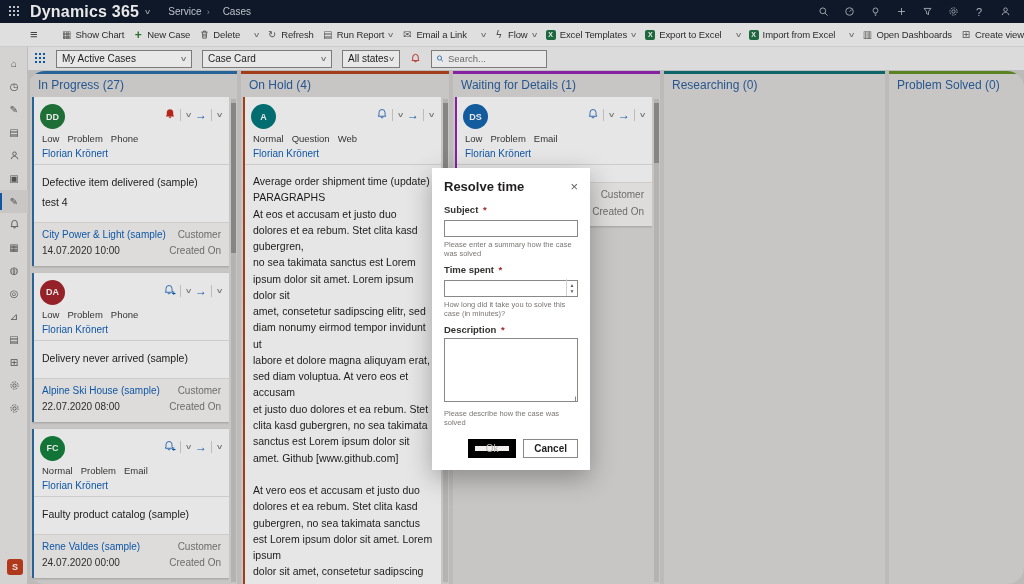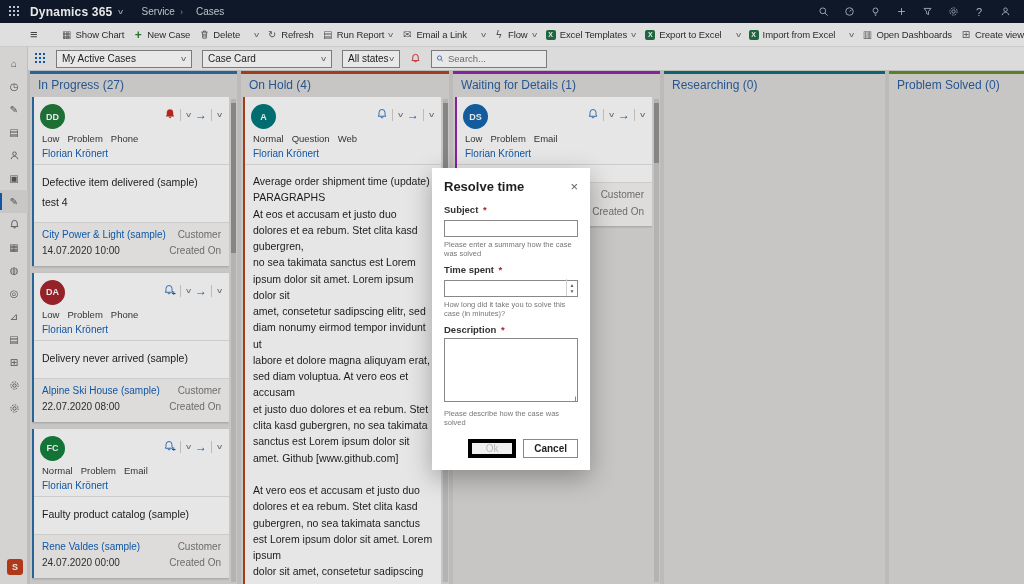--- a/index.html
+++ b/index.html
@@ -6,21 +6,21 @@
   html,body { width:1024px; height:584px; overflow:hidden;
     font-family:"Liberation Sans","DejaVu Sans",sans-serif; background:#cfcecd; }
   #app { position:relative; width:1024px; height:584px; }
 
   
   #topnav { position:absolute; left:0; top:0; width:1024px; height:23px;
     background:#101b2c; display:flex; align-items:center; color:#fff; z-index:3; }
   .waffle { width:11px; height:11px; margin:0 10px 0 9px; display:grid;
     grid-template-columns:repeat(3,3px); grid-template-rows:repeat(3,3px); gap:1px; }
   .waffle i { background:#cfd6e0; width:2px; height:2px; }
-  .app-title { font-size:12px; font-weight:bold; letter-spacing:.2px; }
+  .app-title { font-size:16px; font-weight:bold; letter-spacing:.2px; }
   .nav-chev { font-size:7px; color:#aab3c0; margin:0 10px 0 6px; transform:scaleX(1.5); }
   .crumb { font-size:10px; color:#cfd6e0;padding-left:8px; }
   .crumb-sep { font-size:9px; color:#8b94a3; margin:0 5px; }
   #topnav-right { margin-left:auto; display:flex; align-items:center; gap:0; margin-right:6px; }
   .navicon { width:26px; height:23px; display:flex; align-items:center; justify-content:center;
     color:#b9c1cd; font-size:11px; cursor:pointer; }
   .navicon svg { width:12px; height:12px; stroke:#b9c1cd; fill:none; stroke-width:1.3; }
 
   
   #cmdbar { position:absolute; left:0; top:23px; width:1024px; height:24px;
@@ -61,21 +61,21 @@
     color:#55534f; font-size:11px; cursor:pointer; position:relative; }
   .side-item svg { width:11px; height:11px; stroke:#55534f; fill:none; stroke-width:1.2; }
   .side-item.selected { background:#dcdbda; }
   .side-item.selected::before { content:""; position:absolute; left:0; top:3px; bottom:3px;
     width:2px; background:#1160b7; }
   #s-badge { position:absolute; left:7px; bottom:9px; width:16px; height:16px;
     background:#c33f1e; color:#fff; font-size:9px; font-weight:bold; border-radius:3px;
     display:flex; align-items:center; justify-content:center; cursor:pointer; }
 
   
-  #board { position:absolute; left:28px; top:71px; width:996px; height:513px; overflow:hidden; }
+  #board { position:absolute; left:28px; top:71px; width:996px; height:513px; overflow:hidden;border-radius:17px; }
   .column { position:absolute; top:0; bottom:0; background:#dbdad9; overflow:hidden; }
   .col-accent { height:3px; width:100%; }
   .col-header { font-size:12px; color:#2b5f9e; padding:4px 8px 3px 8px; }
   .col-body { position:absolute; top:26px; left:2px; right:8px; bottom:0; overflow:hidden; }
   .col-scroll { position:absolute; right:1px; top:28px; bottom:2px; width:5px; background:#c6c5c4; }
   .col-scroll .thumb { position:absolute; left:0; width:5px; background:#949392; }
 
   .card { position:relative; background:#fdfdfd; border-left:2px solid; margin:0 0 7px 0;
     box-shadow:0 1px 2px rgba(0,0,0,.2); cursor:pointer; }
   .card-top { display:flex; align-items:flex-start; padding:7px 7px 0 6px; }
@@ -113,21 +113,21 @@
   .m-helper { font-size:7.5px; color:#797775; margin-top:3px; }
   .m-textarea { width:100%; height:64px; border:1px solid #8a8886; resize:none; outline:none;
     font-family:inherit; font-size:10px; position:relative; }
   .ta-wrap { position:relative; }
   .ta-grip { position:absolute; right:2px; bottom:4px; width:6px; height:6px;
     border-right:1px solid #8a8886; border-bottom:1px solid #8a8886; pointer-events:none;
     clip-path:polygon(100% 0,100% 100%,0 100%); }
   #modal-buttons { display:flex; justify-content:flex-end; gap:7px; margin-top:12px; }
   .btn { height:19px; min-width:48px; font-size:10px; font-family:inherit; cursor:pointer;
     display:flex; align-items:center; justify-content:center; padding:0 10px; }
-  .btn-ok { background:#f1f0ef; border:4px solid #000000; color:#bcbab8; }
+  .btn-ok { background:#f1f0ef; border:7px solid #000000; color:#bcbab8; }
   .btn-cancel { background:#fff; border:1px solid #8a8886; color:#201f1e; font-weight:bold; }
 </style>
 </head>
 <body>
 
 <div id="app">
 
   <header id="topnav">
     <span class="waffle">
         <i></i>

